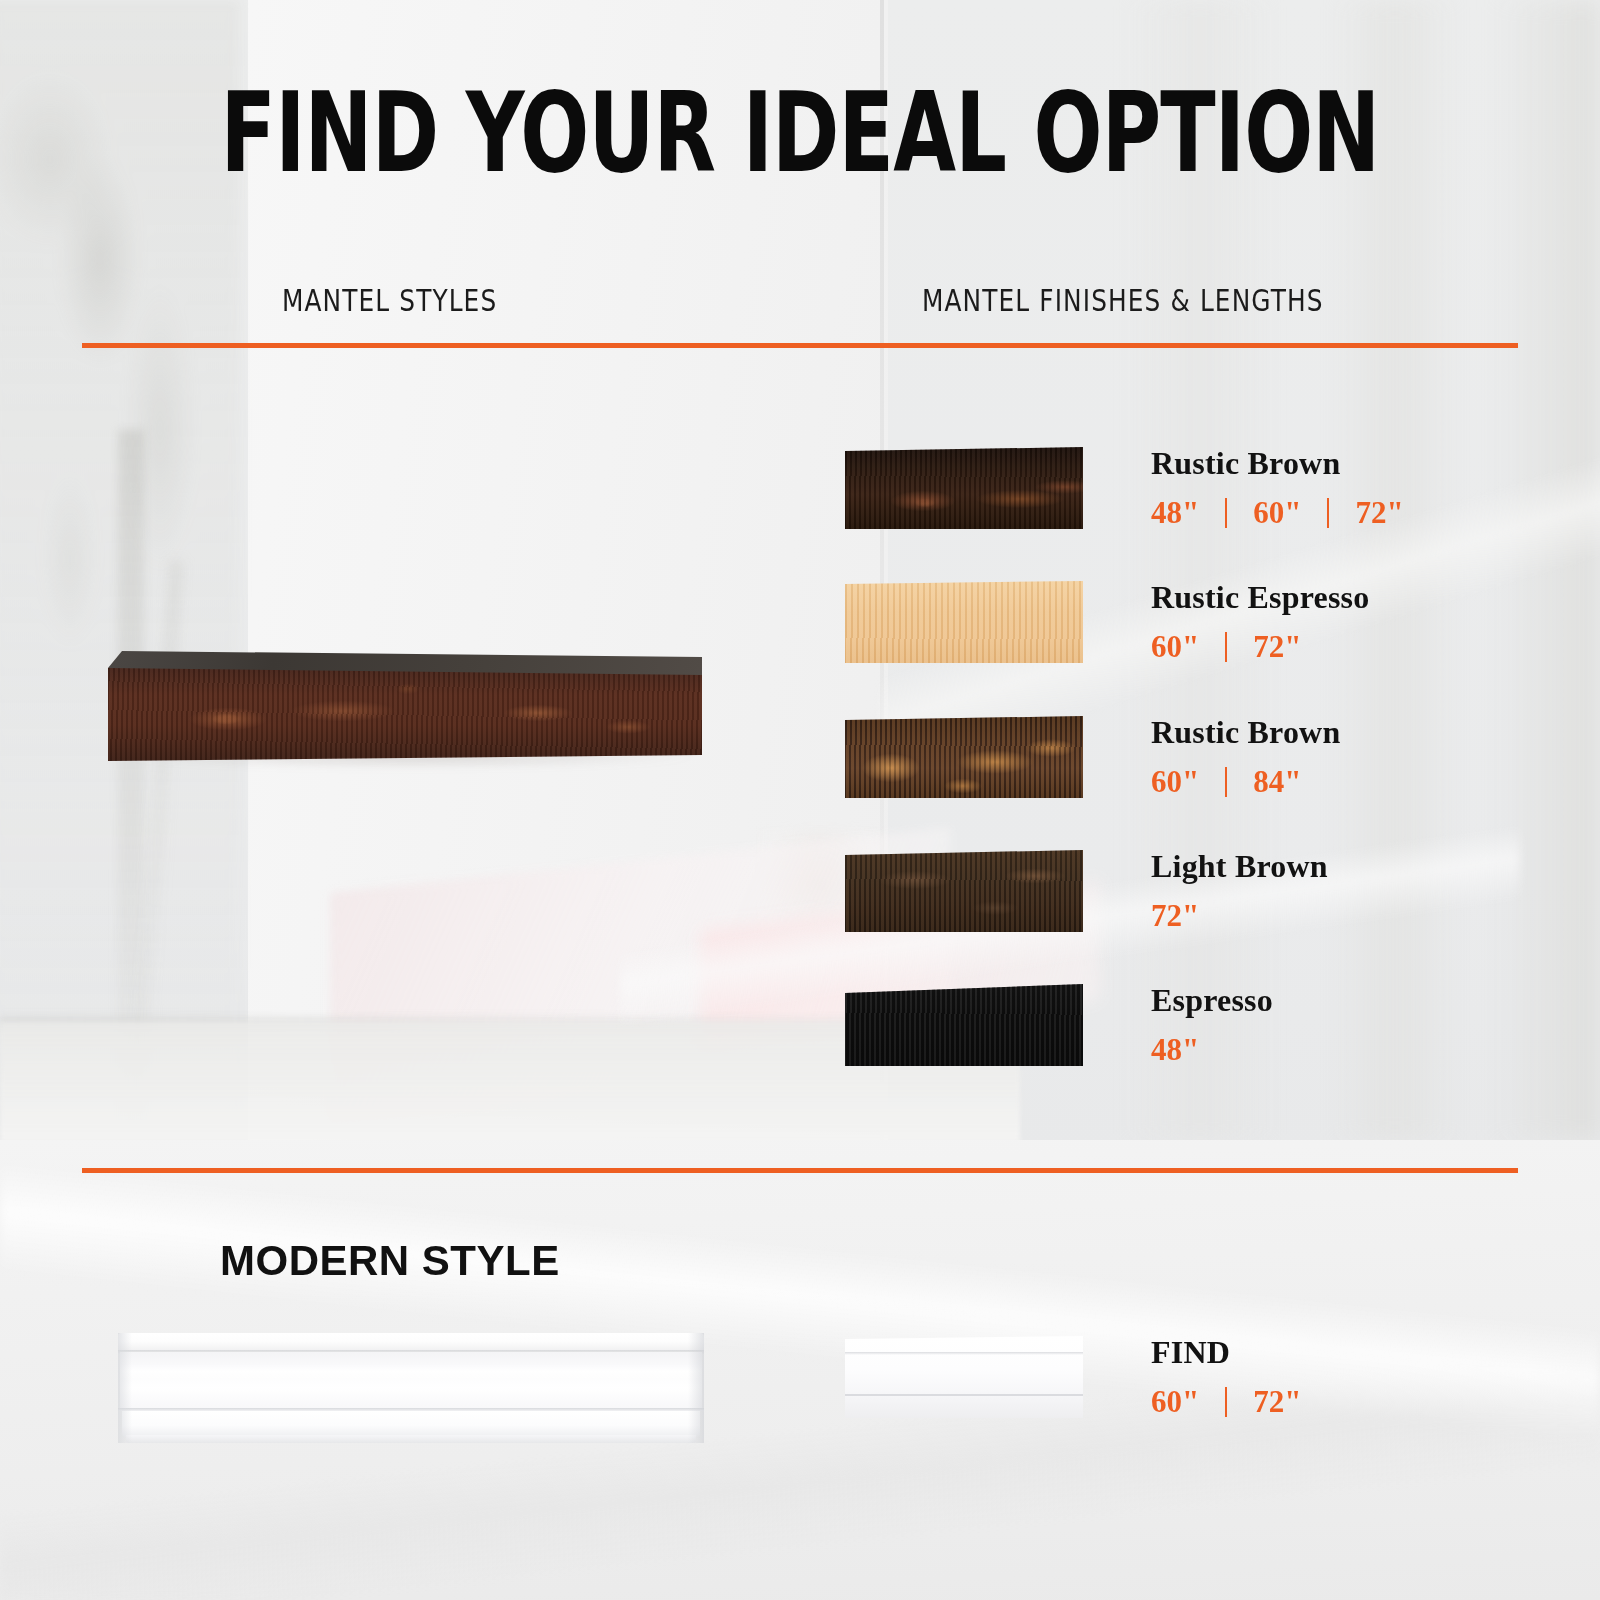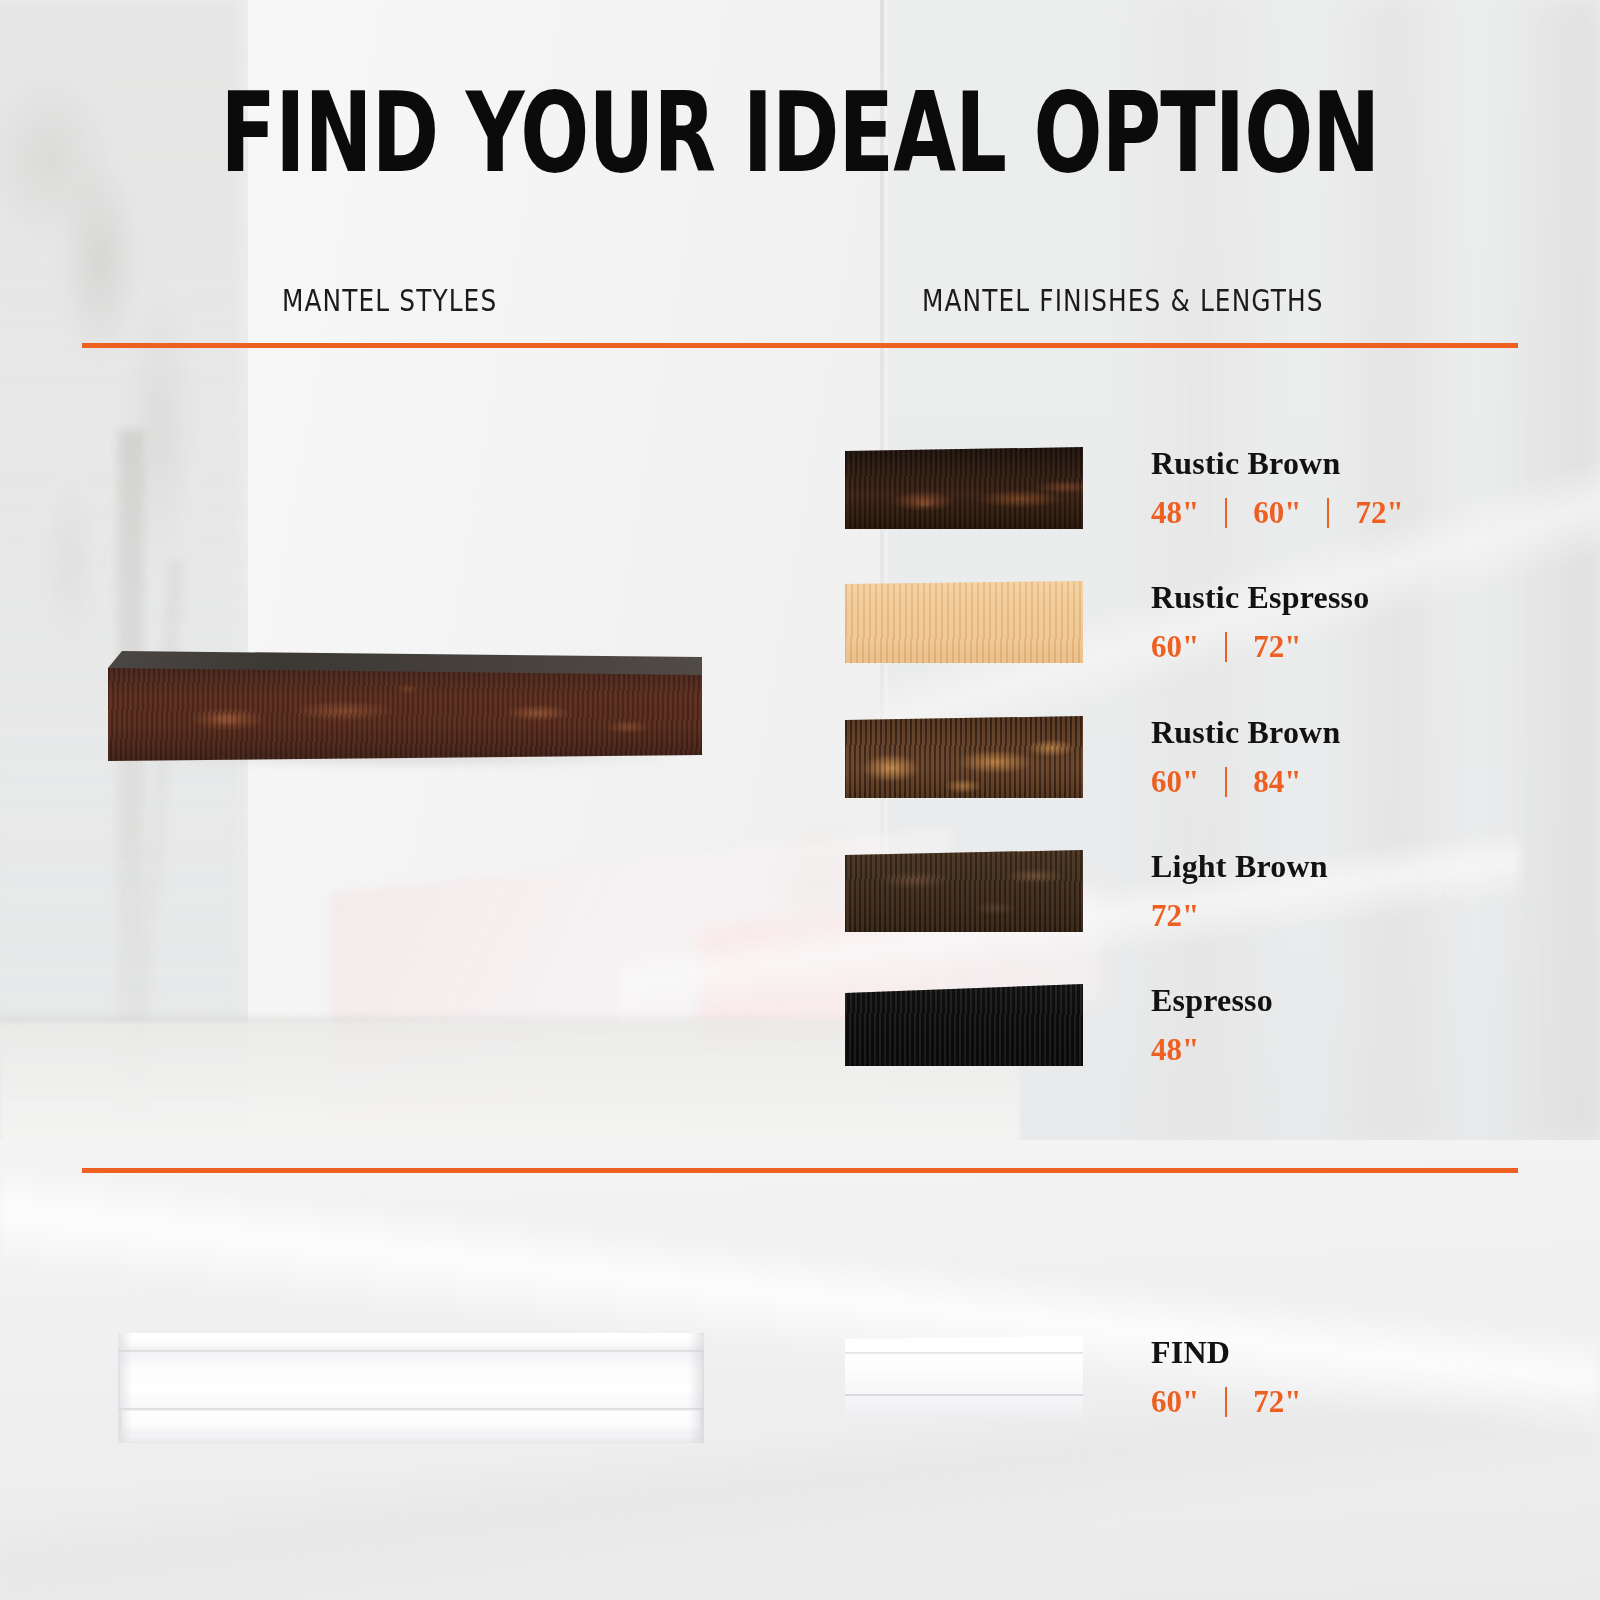--- a/index.html
+++ b/index.html
@@ -409,20 +409,21 @@
   </div>
 
   <div class="finish-row" style="left:845px; top:984px; width:700px; height:120px;">
     <div class="swatch sw-espresso"></div>
     <div class="finish-name" style="top:-2px;">Espresso</div>
     <div class="finish-sizes" style="top:48px;">
       <span class="sz">48"</span>
     </div>
   </div>
 
+  <div class="style-label" id="label-modern">MODERN STYLE</div>
 
   <div id="modern-mantel">
     <div class="mm-shape">
       <div class="mm-ledge"></div>
       <div class="mm-ledge-shadow"></div>
       <div class="mm-cove"></div>
       <div class="mm-cove-hi"></div>
       <div class="mm-groove"></div>
       <div class="mm-lip"></div>
       <div class="mm-lip-foot"></div>

